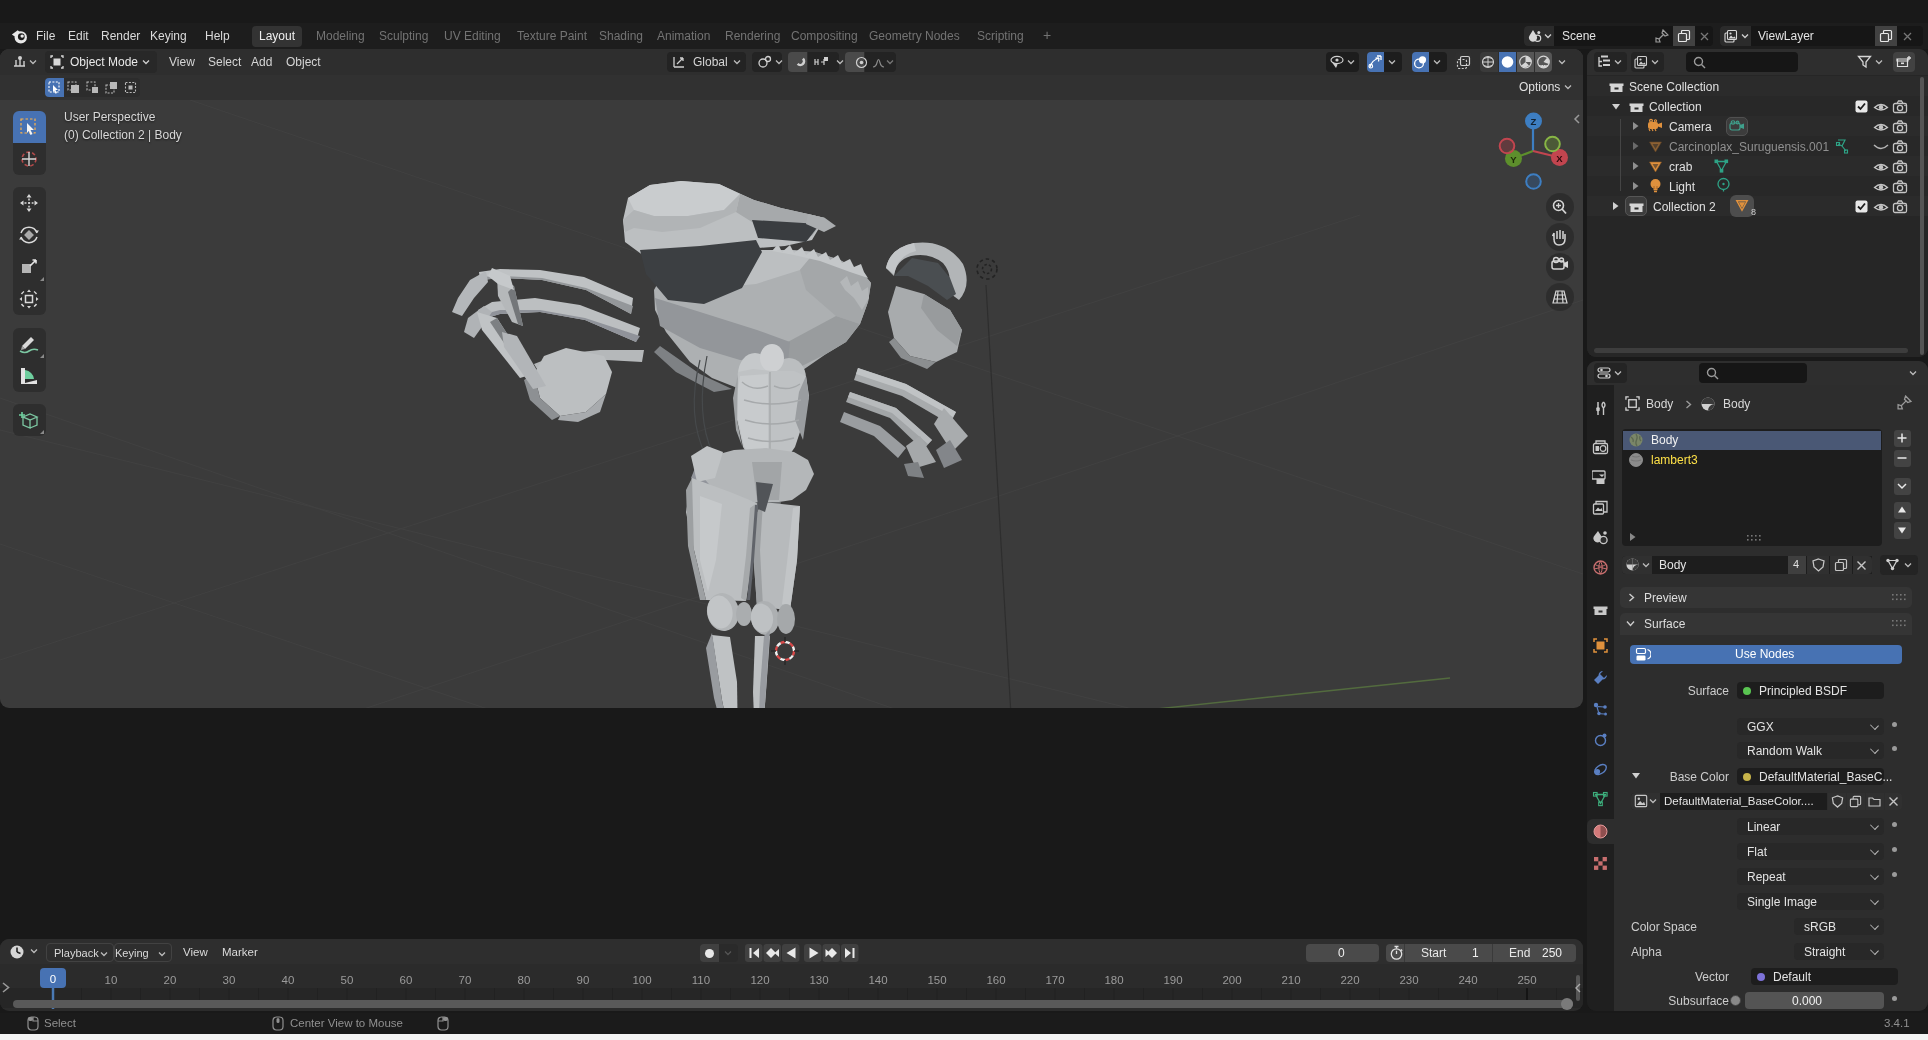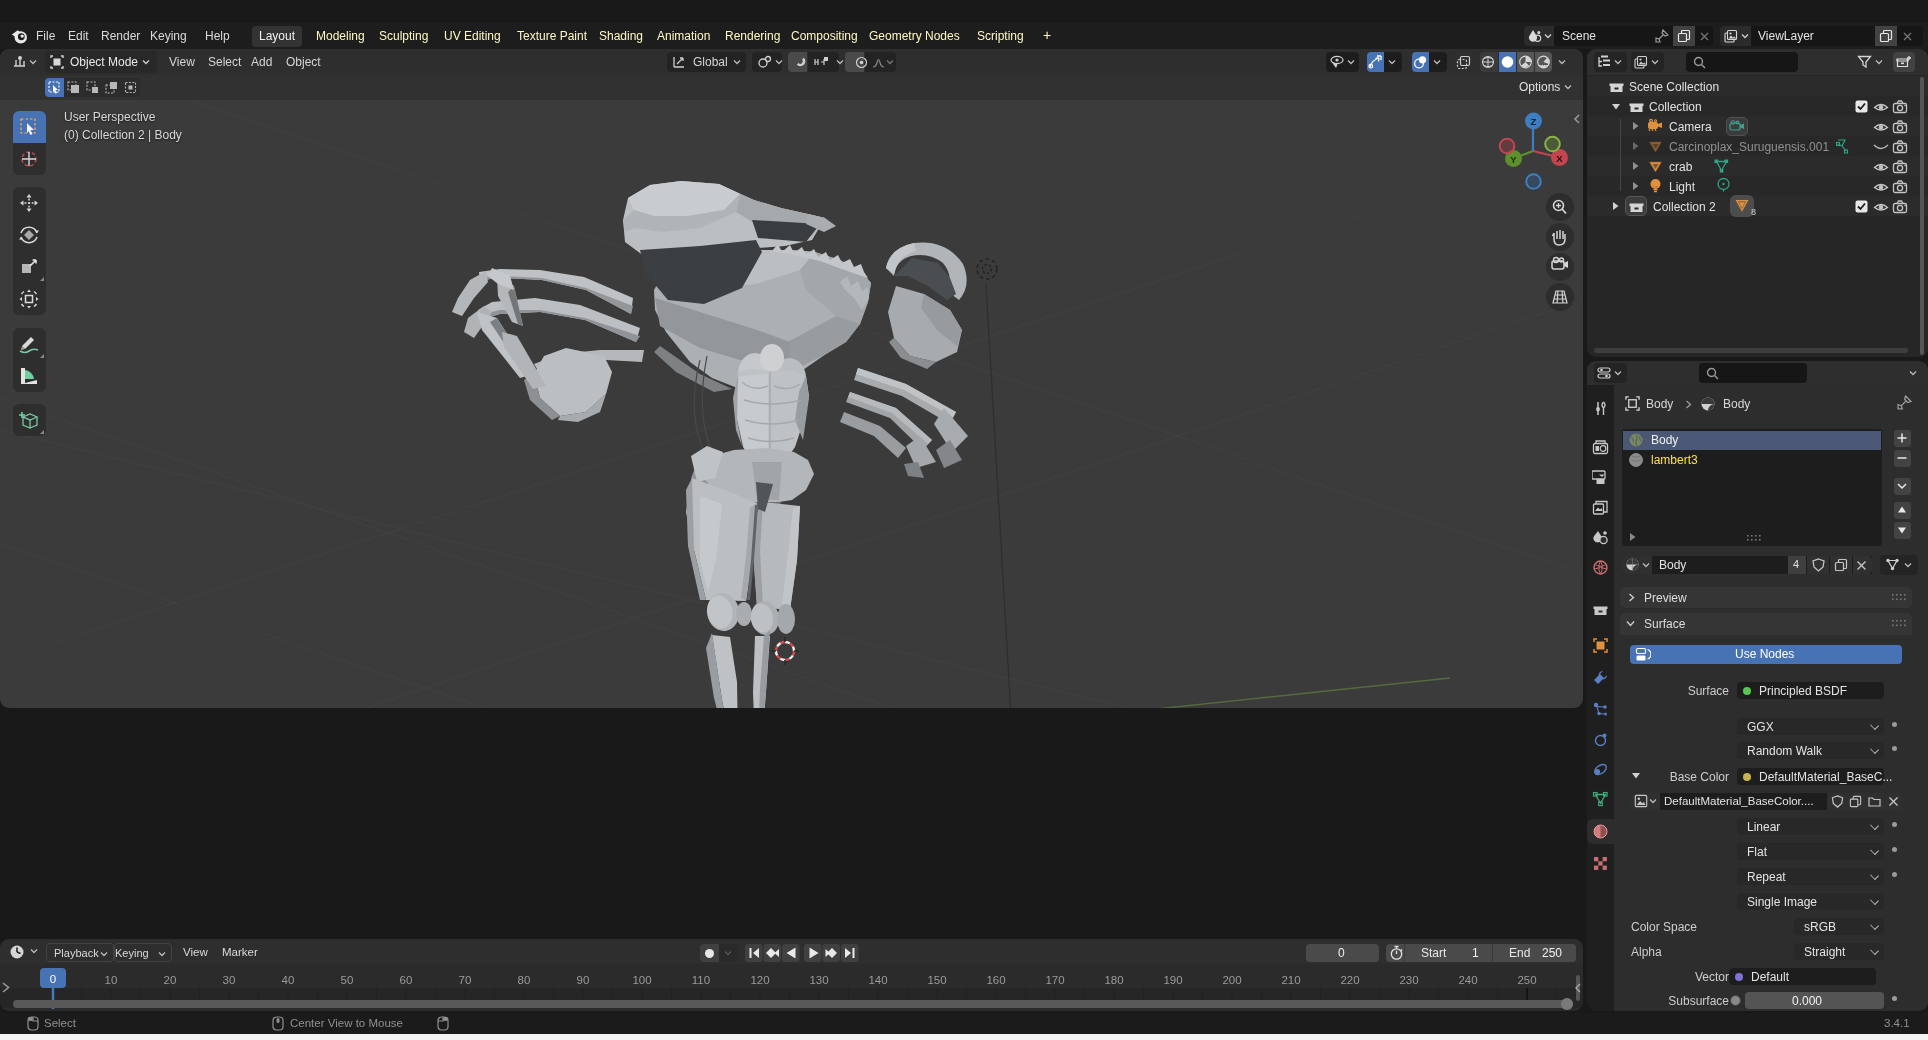--- a/index.html
+++ b/index.html
@@ -6,21 +6,21 @@
   html,body { width:1928px; height:1040px; overflow:hidden; background:#191919;
     font-family:"Liberation Sans", sans-serif; }
   .abs { position:absolute; }
   #page { position:relative; width:1928px; height:1040px; }
   
   #titlebar { left:0; top:0; width:1928px; height:23px; background:#ffffff; color:#000; }
   #titlebar .t { position:absolute; left:30px; top:4px; font-size:12.5px; color:#101010; }
   
   #menubar { left:0; top:23px; width:1928px; height:26px; background:#1d1d1d; color:#d9d9d9; font-size:12px;text-align:right; }
   .mitem { position:absolute; top:6px; color:#dadada; }
-  .wtab { position:absolute; top:3px; height:21px; line-height:21px; color:#fef9c3; }
+  .wtab { position:absolute; top:3px; height:21px; line-height:21px; color:#737373; }
   .wtab.active { background:#333333; color:#f0f0f0; border-radius:4px; padding:0 7px; }
   
   #viewport { left:0; top:49px; width:1583px; height:659px; background:#3b3b3b; border-radius:9px; overflow:hidden; }
   #vheader { left:0; top:0; width:1583px; height:26px; background:#2e2e2e; }
   #vtool { left:0; top:26px; width:1583px; height:25px; background:#313131; }
   .hdrtext { position:absolute; font-size:12px; color:#d5d5d5; }
   
   #outliner { left:1587px; top:49px; width:341px; height:308px; background:#282828; border-radius:9px; overflow:hidden; }
   #properties { left:1587px; top:361px; width:341px; height:650px; background:#1e1e1e; border-radius:9px; overflow:hidden; }
   
@@ -1058,21 +1058,21 @@
       </div>
     <span class="plabel2" style="left:44px;top:559px">Color Space</span>
     <div class="abs pdrop" style="left:207px;top:557px;width:90px">
         <span class="pv">sRGB</span>
       </div>
     <span class="plabel2" style="left:44px;top:584px">Alpha</span>
     <div class="abs pdrop" style="left:207px;top:582px;width:90px">
         <span class="pv">Straight</span>
       </div>
     <span class="plabel" style="left:0;top:609px">Vector</span>
-    <div class="abs pfield" style="left:142px;top:607px;width:147px">
+    <div class="abs pfield" style="left:164px;top:607px;width:147px">
       <span class="dot" style="background:#7d72d8"></span>
         <span class="pv">Default</span>
     </div>
     <span class="plabel" style="left:0;top:633px">Subsurface</span>
     <span class="abs" style="left:143px;top:634px;width:11px;height:11px;border-radius:50%;background:#888;border:1.5px solid #444"></span>
     <div class="abs" style="left:158px;top:631px;width:139px;height:17px;background:#545454;border-radius:4px;"></div>
     <span class="abs" style="left:205px;top:633px;font-size:12px;color:#f2f2f2">0.000</span>
     <span class="pdot" style="top:635px"></span>
   </div>
   <div class="abs" id="timeline">

